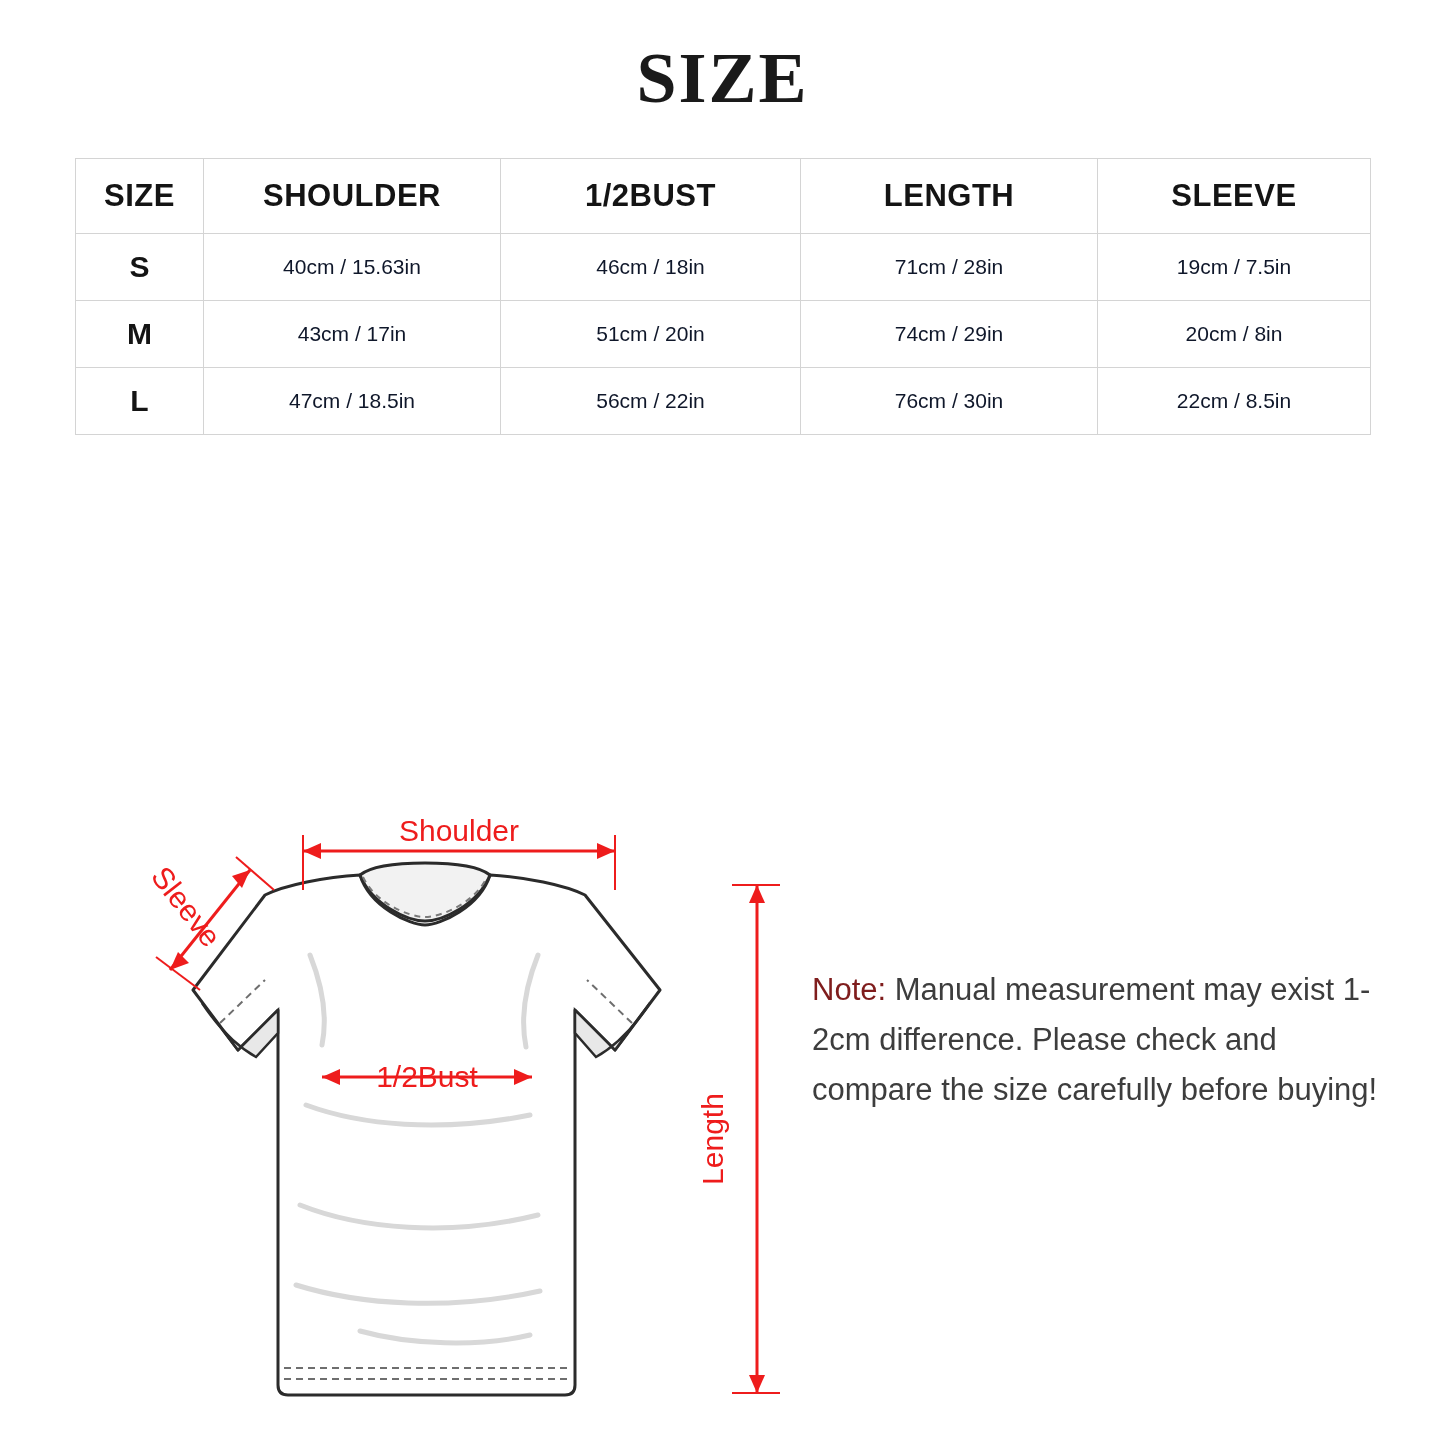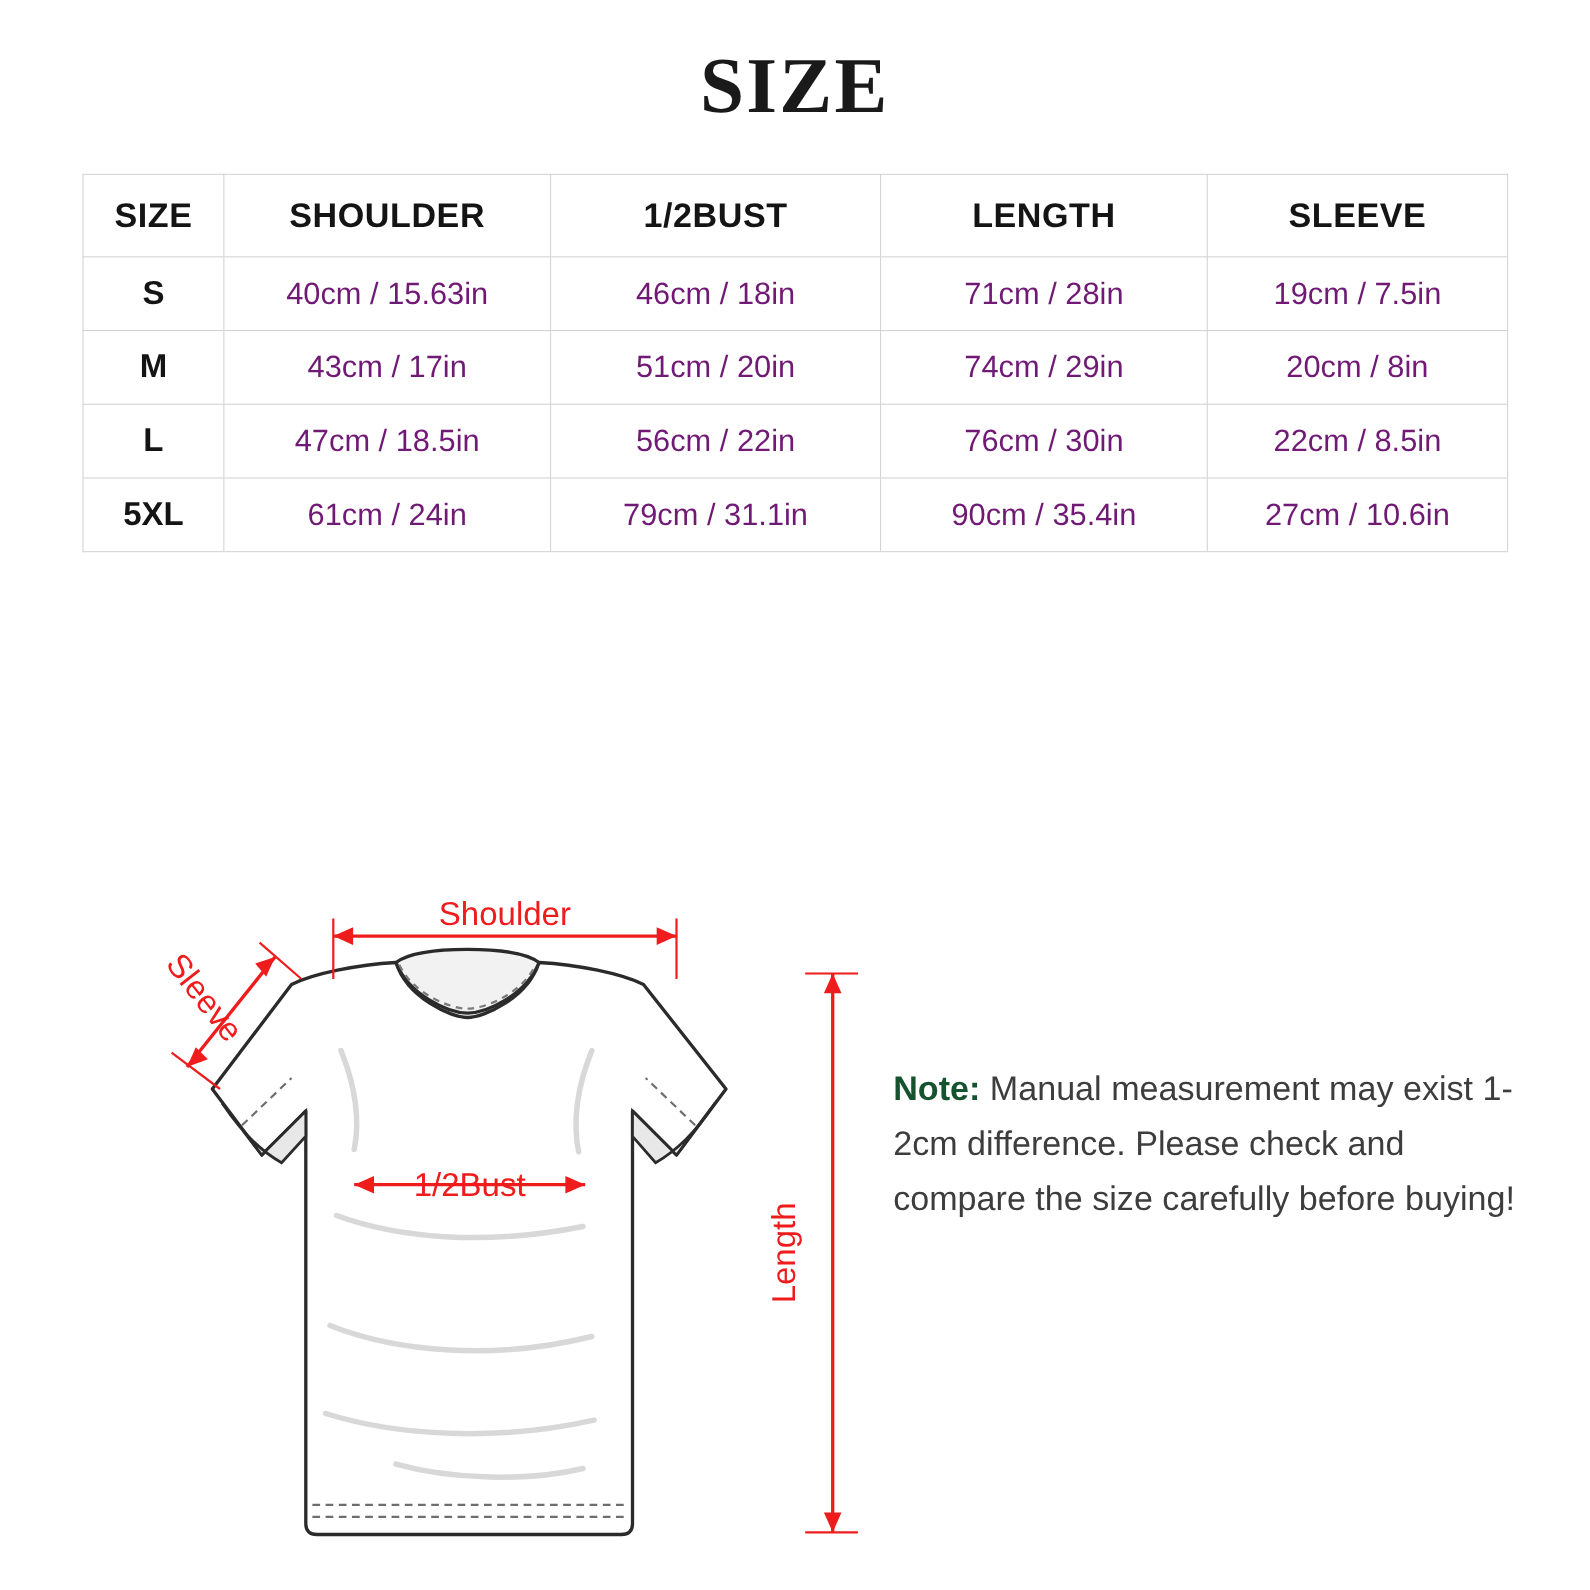--- a/index.html
+++ b/index.html
@@ -41,22 +41,22 @@
   }
   table.size-table th {
     height: 72px;
     font-size: 31px;
     font-weight: bold;
     color: #141414;
     letter-spacing: 0.5px;
   }
   table.size-table td {
     height: 64px;
-    font-size: 28px;
-    color: #701a75;
+    font-size: 21px;
+    color: #0f172a;
   }
   table.size-table td.size-cell {
     font-weight: bold;
     font-size: 30px;
     color: #141414;
   }
   col.c-size   { width: 128px; }
   col.c-sh     { width: 297px; }
   col.c-bust   { width: 300px; }
   col.c-len    { width: 297px; }
@@ -79,22 +79,22 @@
   #note-block {
     position: absolute;
     left: 812px;
     top: 190px;
     width: 580px;
     font-size: 31px;
     line-height: 1.62;
     color: #3d3d3d;
   }
   #note-block .note-label {
-    font-weight: bold;
-    color: #14532d;
+    font-weight: normal;
+    color: #7f1d1d;
   }
 </style>
 </head>
 <body>
 
 <h1 id="page-title">SIZE</h1>
 
 <div id="size-table-wrap">
   <table class="size-table">
     <colgroup>
@@ -128,27 +128,20 @@
         <td>74cm / 29in</td>
         <td>20cm / 8in</td>
       </tr>
       <tr>
         <td class="size-cell">L</td>
         <td>47cm / 18.5in</td>
         <td>56cm / 22in</td>
         <td>76cm / 30in</td>
         <td>22cm / 8.5in</td>
       </tr>
-      <tr>
-        <td class="size-cell">5XL</td>
-        <td>61cm / 24in</td>
-        <td>79cm / 31.1in</td>
-        <td>90cm / 35.4in</td>
-        <td>27cm / 10.6in</td>
-      </tr>
     </tbody>
   </table>
 </div>
 
 <div id="lower">
 
   <svg id="shirt-diagram" viewBox="0 0 720 650">
 
     <g>
       <path d="M205 110 C 225 100, 265 92, 300 90

